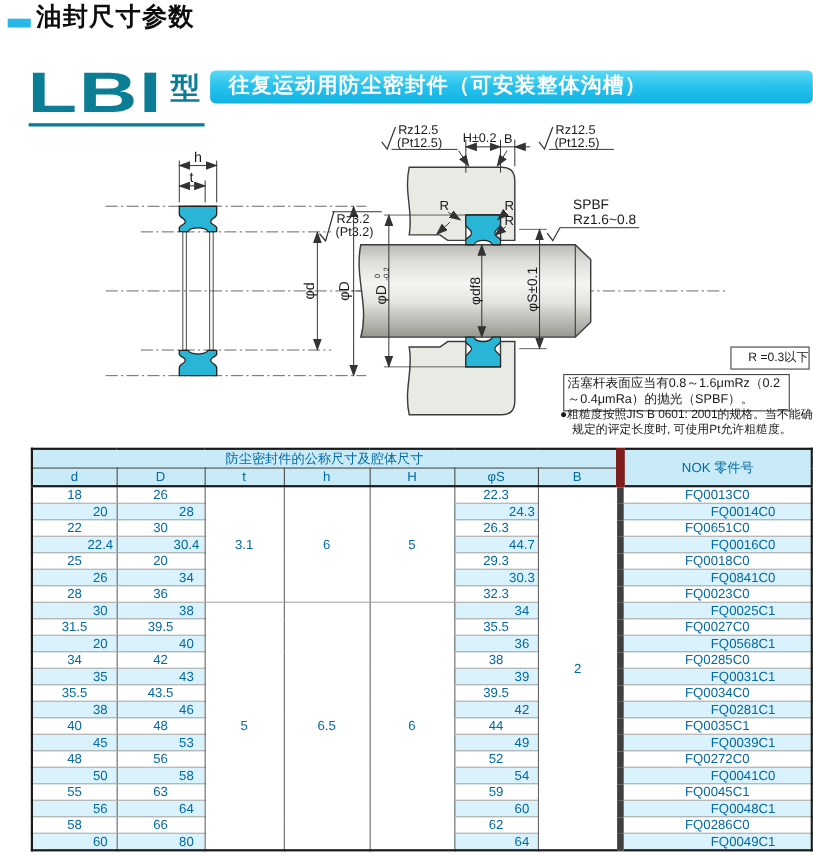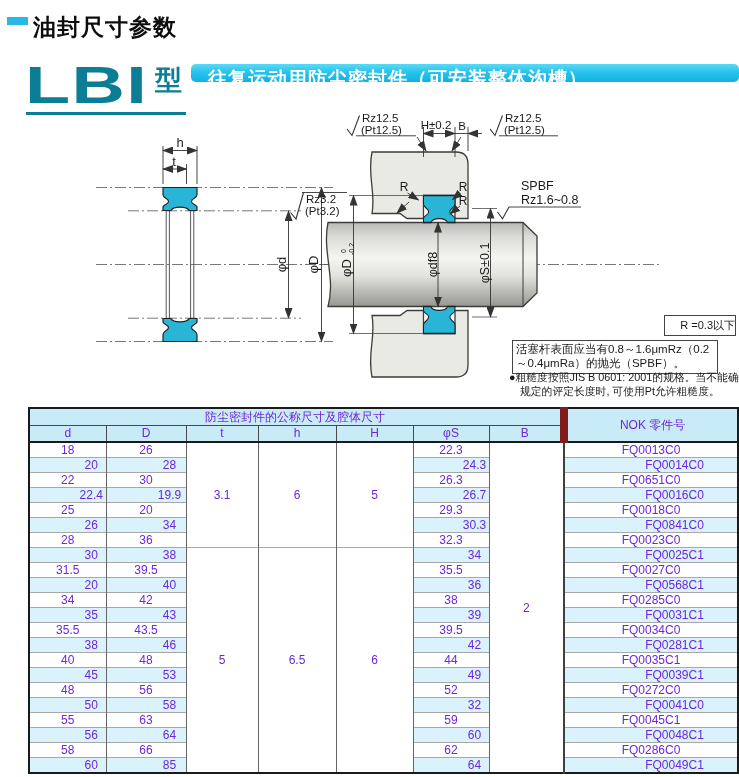--- a/index.html
+++ b/index.html
@@ -2,57 +2,57 @@
 <html><head>
 <meta charset="utf-8">
 <style>
   html,body{margin:0;padding:0;}
   body{width:739px;height:777px;position:relative;overflow:hidden;background:#fff;
        font-family:"Liberation Sans","DejaVu Sans",sans-serif;color:#1a1a1a;}
   .abs{position:absolute;}
 
   
   .accent-dash{left:7px;top:17px;width:21px;height:8px;background:#29b7e9;}
-  .section-title{left:33px;top:12px;font-size:23px;font-weight:900;color:#0d0d0d;letter-spacing:1px;}
+  .section-title{left:33px;top:0;font-size:23px;font-weight:900;color:#0d0d0d;letter-spacing:1px;}
 
   .logo{left:25px;top:60px;font-size:52px;font-weight:900;color:#0b7e96;line-height:50px;
         letter-spacing:1px;transform:scaleX(1.42);transform-origin:0 0;}
   .logo-suffix{left:155px;top:62px;font-size:27px;font-weight:900;color:#0b7e96;}
   .logo-rule{left:26px;top:112px;width:160px;height:3px;background:#0b7e96;}
 
-  .banner{left:191px;top:64px;width:548px;height:18px;border-radius:5px;
+  .banner{left:191px;top:64px;width:548px;height:30px;border-radius:5px;
           background:linear-gradient(180deg,#5cd9f5 0%,#29c3ed 45%,#0fb2e3 100%);
           color:#fff;font-size:19px;font-weight:700;line-height:30px;padding-left:17px;
           letter-spacing:1px;box-sizing:border-box;}
 
   
   .r-note{left:664px;top:315px;width:70px;height:19px;border:1px solid #444;
           font-size:11px;text-align:right;line-height:19px;background:#fff;}
   .polish-note{left:512px;top:340px;width:206px;border:1px solid #444;font-size:11.5px;
                line-height:1.2;padding:2px 3px;box-sizing:border-box;background:#fff;}
   .rough-note{left:509px;top:371px;width:231px;font-size:10.8px;line-height:1.28;
               text-indent:-11px;padding-left:11px;}
 
   
   .drawing{left:80px;top:108px;}
   .drawing text{font-family:"Liberation Sans","DejaVu Sans",sans-serif;fill:#1a1a1a;}
 
   
   .spec-table{left:28px;top:407px;}
   table{border-collapse:collapse;table-layout:fixed;width:709px;background:#fff;
-        font-size:12px;color:#6d28d9;}
+        font-size:12px;color:#0369a1;}
   table{border:2px solid #1a1a1a;}
   thead{border-bottom:2px solid #1a1a1a;}
   th{background:#c9ebf7;border:1px solid #4a4a4a;font-weight:400;height:15px;
      line-height:15px;padding:0;text-align:center;}
   thead tr:first-child th{height:16px;line-height:16px;}
   .part-h{border-left:8px solid #7f1d1d;text-align:center;}
   tbody td{border-left:1px solid #666;border-top:1px solid #a8a8a8;text-align:center;
            height:14px;line-height:14px;padding:0;}
-  tbody td.part{border-left:2px solid #404040;}
+  tbody td.part{border-left:6px solid #404040;}
   tbody tr.alt td.val{background:#d9f2fb;padding-left:47px;}
 </style>
 </head>
 <body>
 
 <div class="abs accent-dash"></div>
 <div class="abs section-title">油封尺寸参数</div>
 
 <div class="abs logo">LBI</div>
 <div class="abs logo-suffix">型</div>
@@ -245,22 +245,22 @@
           <td class="val part">FQ0014C0</td>
         </tr>
         <tr>
           <td class="val">22</td>
           <td class="val">30</td>
           <td class="val">26.3</td>
           <td class="val part">FQ0651C0</td>
         </tr>
         <tr class="alt">
           <td class="val">22.4</td>
-          <td class="val">19.9</td>
-          <td class="val">26.7</td>
+          <td class="val">30.4</td>
+          <td class="val">44.7</td>
           <td class="val part">FQ0016C0</td>
         </tr>
         <tr>
           <td class="val">25</td>
           <td class="val">20</td>
           <td class="val">29.3</td>
           <td class="val part">FQ0018C0</td>
         </tr>
         <tr class="alt">
           <td class="val">26</td>
@@ -333,21 +333,21 @@
         </tr>
         <tr>
           <td class="val">48</td>
           <td class="val">56</td>
           <td class="val">52</td>
           <td class="val part">FQ0272C0</td>
         </tr>
         <tr class="alt">
           <td class="val">50</td>
           <td class="val">58</td>
-          <td class="val">32</td>
+          <td class="val">54</td>
           <td class="val part">FQ0041C0</td>
         </tr>
         <tr>
           <td class="val">55</td>
           <td class="val">63</td>
           <td class="val">59</td>
           <td class="val part">FQ0045C1</td>
         </tr>
         <tr class="alt">
           <td class="val">56</td>
@@ -356,19 +356,19 @@
           <td class="val part">FQ0048C1</td>
         </tr>
         <tr>
           <td class="val">58</td>
           <td class="val">66</td>
           <td class="val">62</td>
           <td class="val part">FQ0286C0</td>
         </tr>
         <tr class="alt">
           <td class="val">60</td>
-          <td class="val">85</td>
+          <td class="val">80</td>
           <td class="val">64</td>
           <td class="val part">FQ0049C1</td>
         </tr>
       </tbody>
   </table>
 </div>
 
 </body></html>

